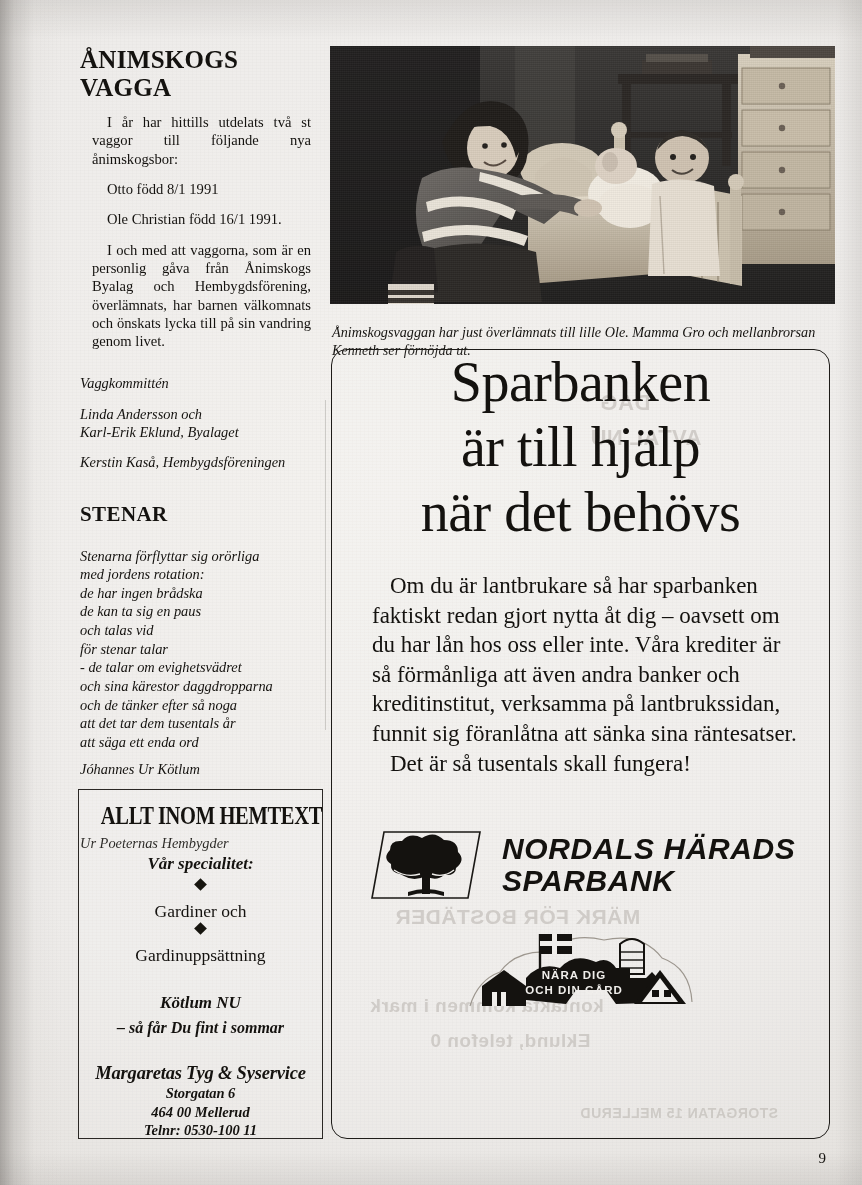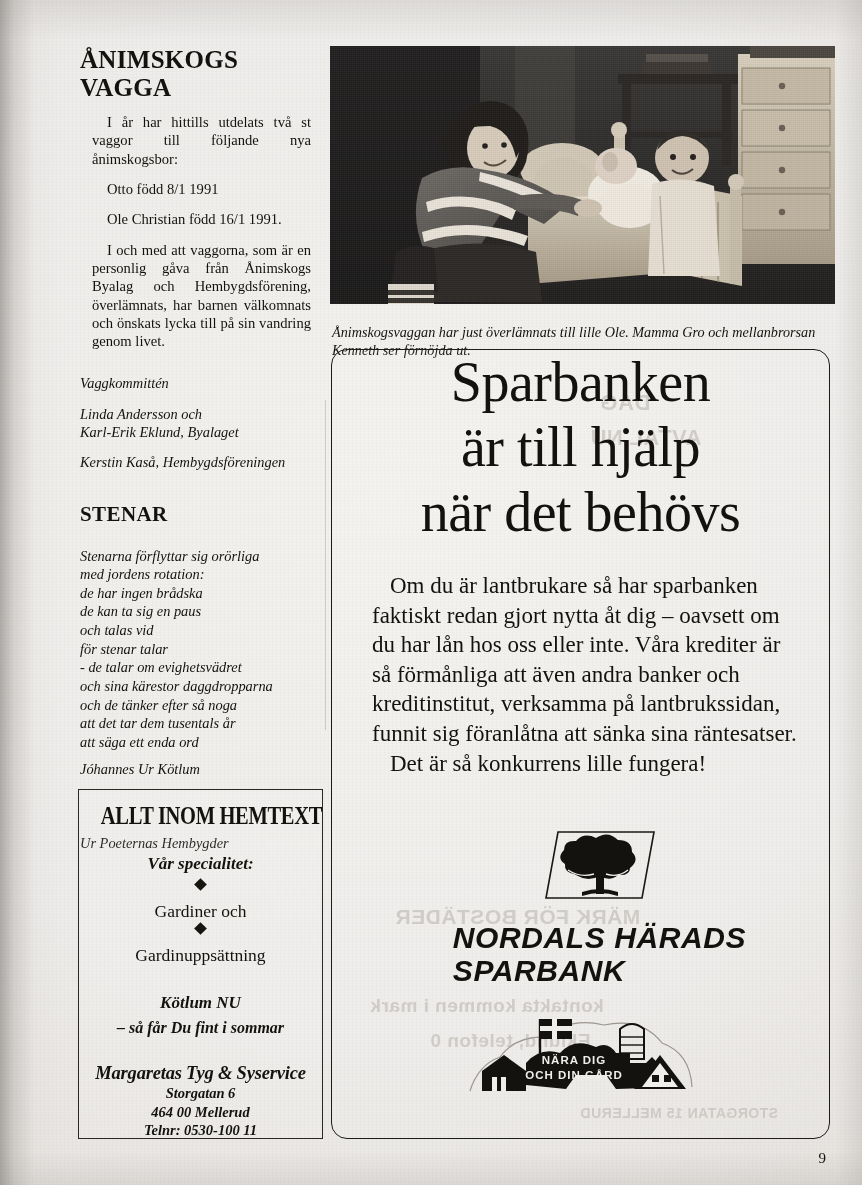--- a/index.html
+++ b/index.html
@@ -245,21 +245,20 @@
     font-size: 23px;
     line-height: 1.29;
     margin: 26px 32px 0 40px;
   }
   #ad-bank .bank-body .para { text-indent: 18px; }
   #ad-bank .logo-row {
     display: flex;
     align-items: center;
     gap: 20px;
     margin: 50px 0 0 38px;
-    flex-direction: column;
   }
   #ad-bank .bank-name {
     font-family: "Liberation Sans", sans-serif;
     font-weight: 700;
     font-style: italic;
     font-size: 30px;
     line-height: 1.08;
     letter-spacing: .6px;
   }
   #ad-bank .farm-logo {
@@ -470,21 +469,21 @@
     <div id="ad-bank">
 
       <div class="bank-headline">
         <div>Sparbanken</div>
         <div>är till hjälp</div>
         <div>när det behövs</div>
       </div>
 
       <div class="bank-body">
         <div class="para">Om du är lantbrukare så har sparbanken faktiskt redan gjort nytta åt dig – oavsett om du har lån hos oss eller inte. Våra krediter är så förmånliga att även andra banker och kreditinstitut, verksamma på lantbrukssidan, funnit sig föranlåtna att sänka sina räntesatser.</div>
-        <div class="para">Det är så konkurrens lille fungera!</div>
+        <div class="para">Det är så tusentals skall fungera!</div>
       </div>
 
       <div class="logo-row">
         <svg width="112" height="74" viewBox="0 0 112 74">
           <polygon points="14,4 110,4 98,70 2,70" fill="none" stroke="#1a1815" stroke-width="1.6"></polygon>
           <path d="M30 46 Q20 44 21 36 Q12 30 20 22 Q20 12 32 13 Q40 4 52 10 Q64 2 74 12 Q88 12 88 24 Q96 32 86 40 Q86 48 74 47 Q66 54 56 48 Q44 54 34 48 Z" fill="#14120f"></path>
           <rect x="52" y="44" width="8" height="22" fill="#14120f"></rect>
           <path d="M38 64 Q56 58 74 64 L74 68 Q56 62 38 68 Z" fill="#14120f"></path>
           <path d="M24 42 Q36 50 50 46" stroke="#f0eeeb" stroke-width="1.4" fill="none"></path>
           <path d="M62 46 Q74 50 84 42" stroke="#f0eeeb" stroke-width="1.4" fill="none"></path>

